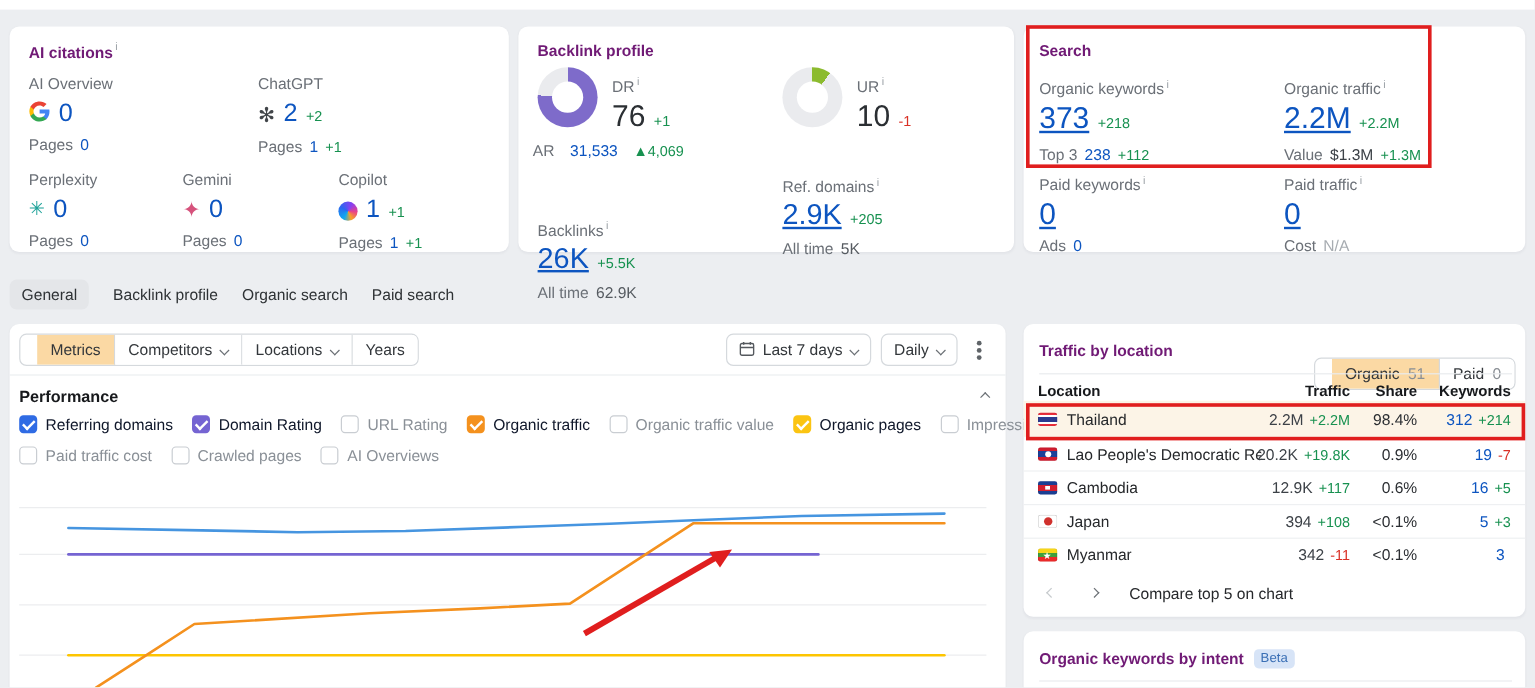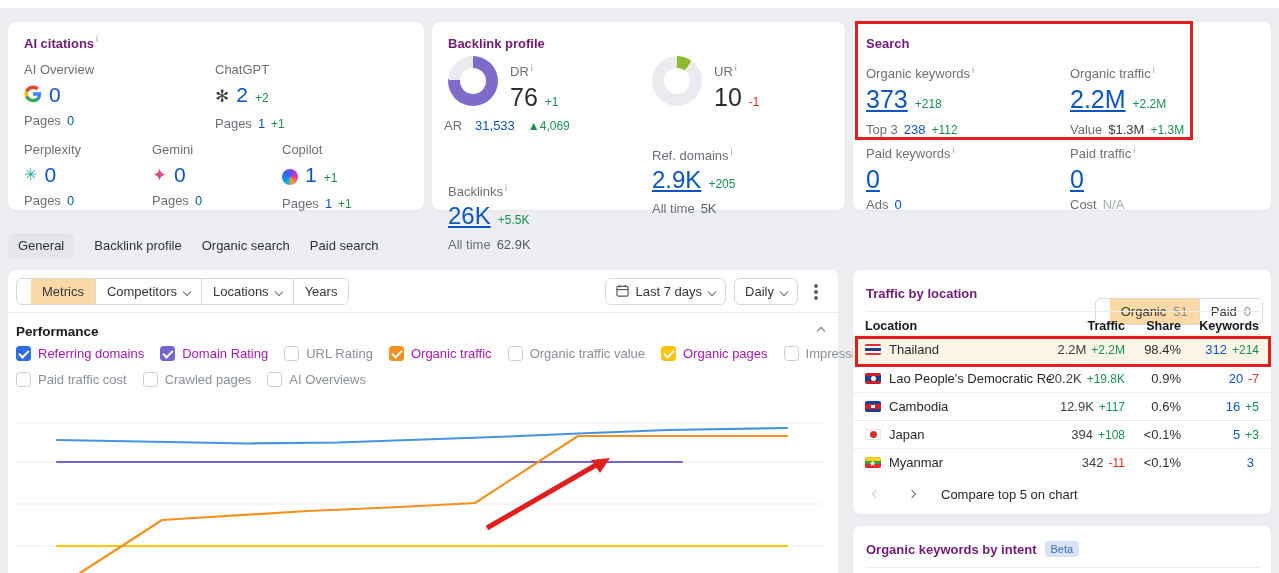--- a/index.html
+++ b/index.html
@@ -56,21 +56,21 @@
   
   .controls { position:absolute; left:0; top:0; width:100%; height:43px; border-bottom:1px solid #eceef0; }
   .sec-title { font-size:13.5px; font-weight:bold; color:#17191c; }
   .cbrow { position:absolute; display:flex; align-items:center; gap:16px; height:18px; }
   .cbitem { display:flex; align-items:center; gap:7px; cursor:pointer; white-space:nowrap; }
   .cb { position:relative; width:15px; height:15px; border-radius:3.5px; border:1.5px solid #c9cdd2; background:#fff; }
   .cb.checked { border:none; }
   .cb.checked::after { content:""; position:absolute; left:5px; top:2px; width:4px; height:8px; border:solid #fff; border-width:0 2px 2px 0; transform:rotate(45deg); }
   .cb-blue { background:#2f6be4; } .cb-purple { background:#7564d2; } .cb-orange { background:#f4911e; }
   .cb-yellow { background:#fbc412; } .cb-green { background:#1ea35e; }
-  .cblabel { font-size:13px; color:#a21caf; }
+  .cblabel { font-size:13px; color:#0f172a; }
   .cbitem.off .cblabel { color:#8a9097; }
 
   
   .thead, .trow { display:grid; grid-template-columns:1fr 74px 56px 78px; align-items:center; padding:0 12px; }
   .thead { height:20px; font-size:12.5px; font-weight:bold; color:#17191c; }
   .trow { height:28px; font-size:13px; cursor:pointer; }
   .trow.hl { height:30px; background:#fcf4e7; }
   .trow + .trow { border-top:1px solid #eef0f2; }
   .trow.hl + .trow { border-top:none; }
   .tname { display:flex; align-items:center; overflow:hidden; white-space:nowrap; }
@@ -447,21 +447,21 @@
         <span class="tname">
             <span class="flag flag-la"></span>
             <span class="cname">Lao People's Democratic Republic</span>
           </span>
         <span class="tright">
             <span class="v-dark">20.2K</span>
             <span class="delta">+19.8K</span>
           </span>
         <span class="tshare">0.9%</span>
         <span class="tright">
-            <span class="v-blue">20</span>
+            <span class="v-blue">19</span>
             <span class="delta neg">-7</span>
           </span>
       </div>
       <div class="trow">
         <span class="tname">
             <span class="flag flag-kh"></span>
             <span class="cname">Cambodia</span>
           </span>
         <span class="tright">
             <span class="v-dark">12.9K</span>

